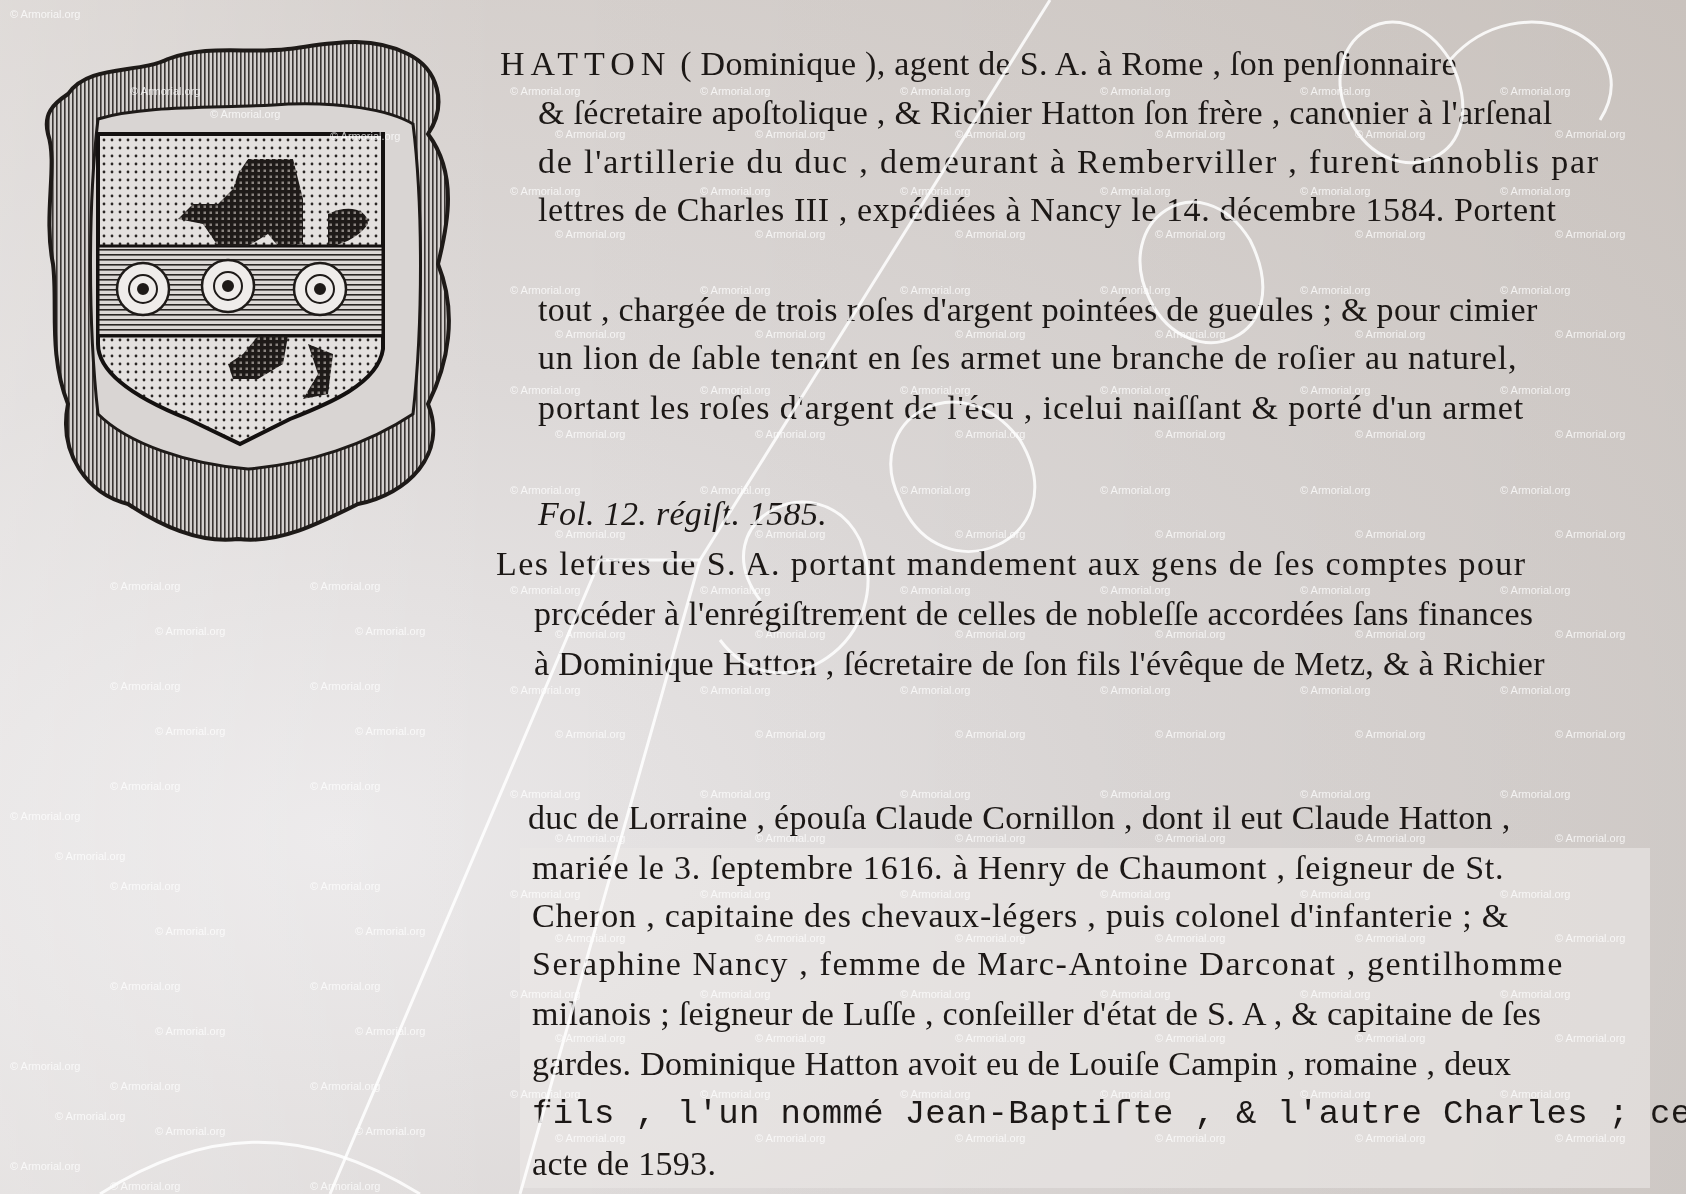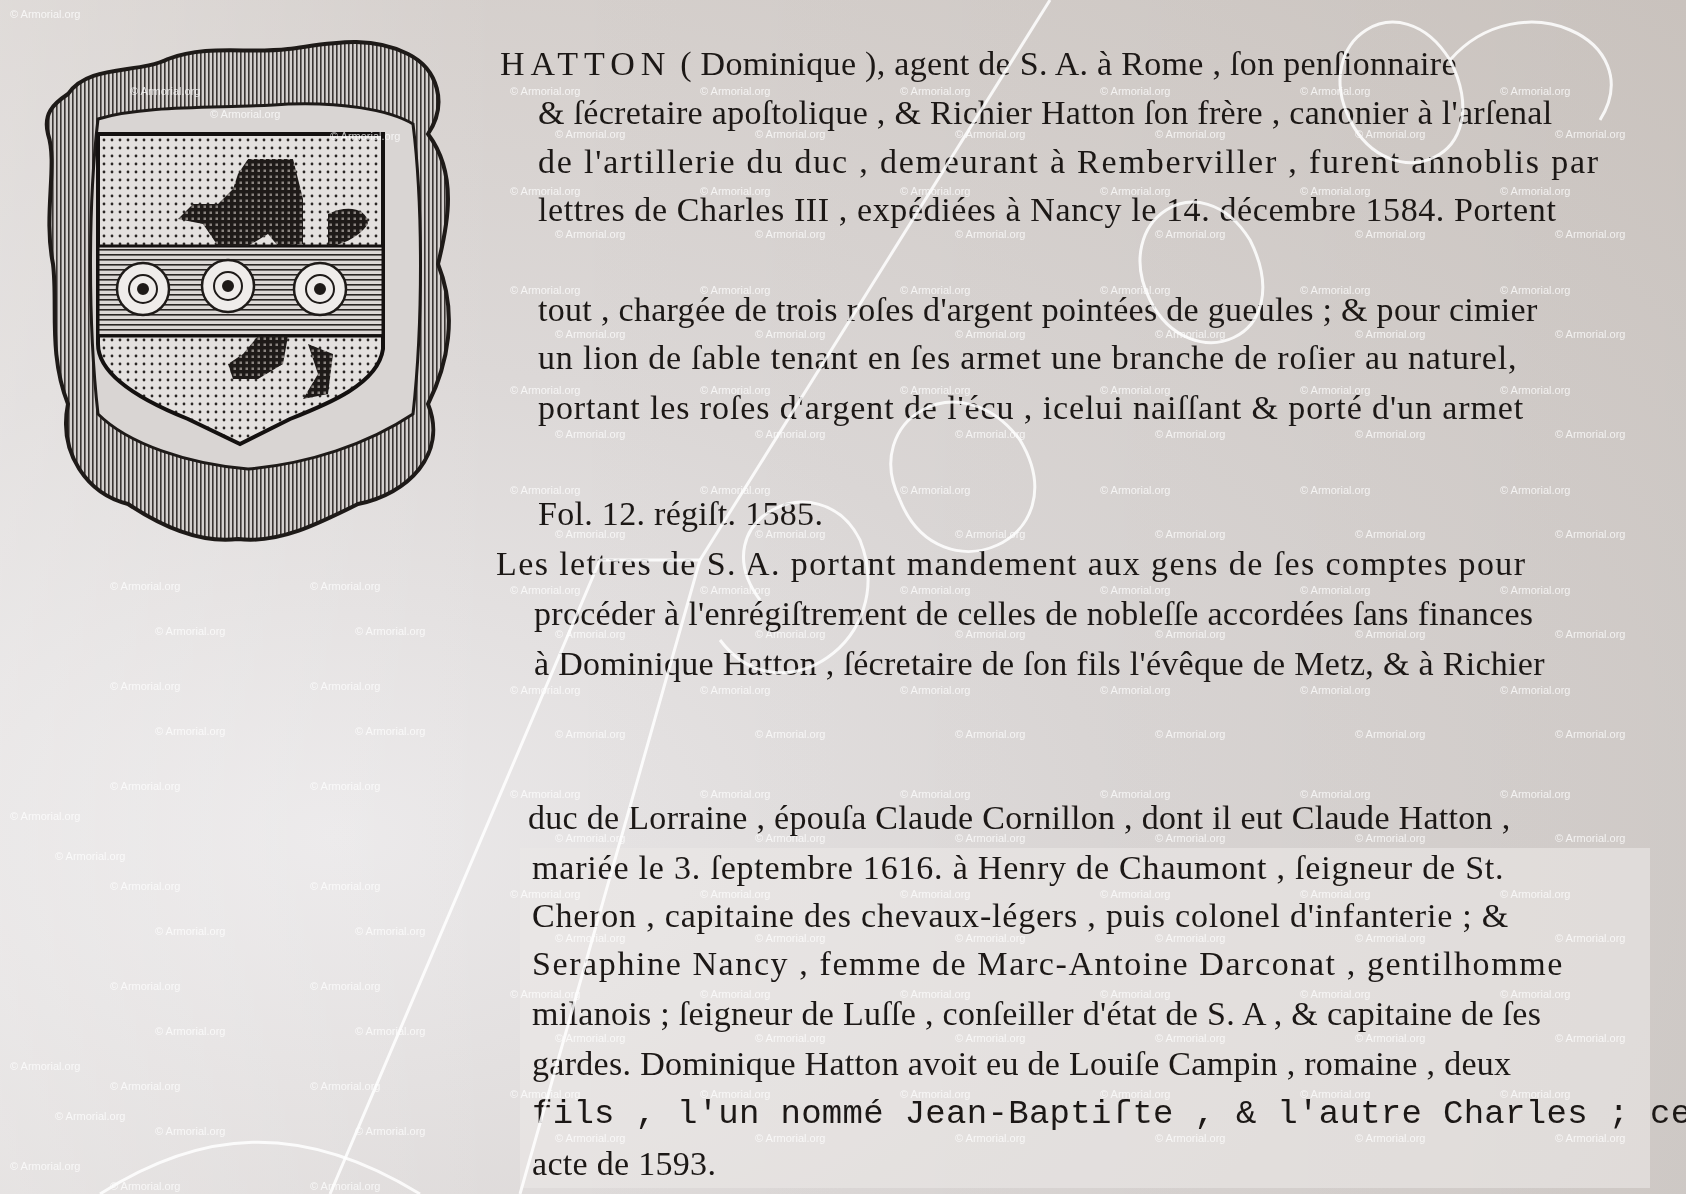--- a/index.html
+++ b/index.html
@@ -52,21 +52,21 @@
     .line {
       position: absolute;
       white-space: nowrap;
       font-size: 34px;
       line-height: 40px;
       letter-spacing: 0.3px;
       transform-origin: left center;
     }
     .caps { letter-spacing: 6px; margin-top: 20px; }
     .smallcaps { font-variant: small-caps; letter-spacing: 4px; }
-    .ital { }
+    .ital { font-style: italic; }
 
     
     .wm {
       position: absolute;
       font-family: "Liberation Sans", "DejaVu Sans", sans-serif;
       font-size: 11px;
       color: rgba(255,255,255,0.75);
       white-space: nowrap;
       pointer-events: none;
     }

